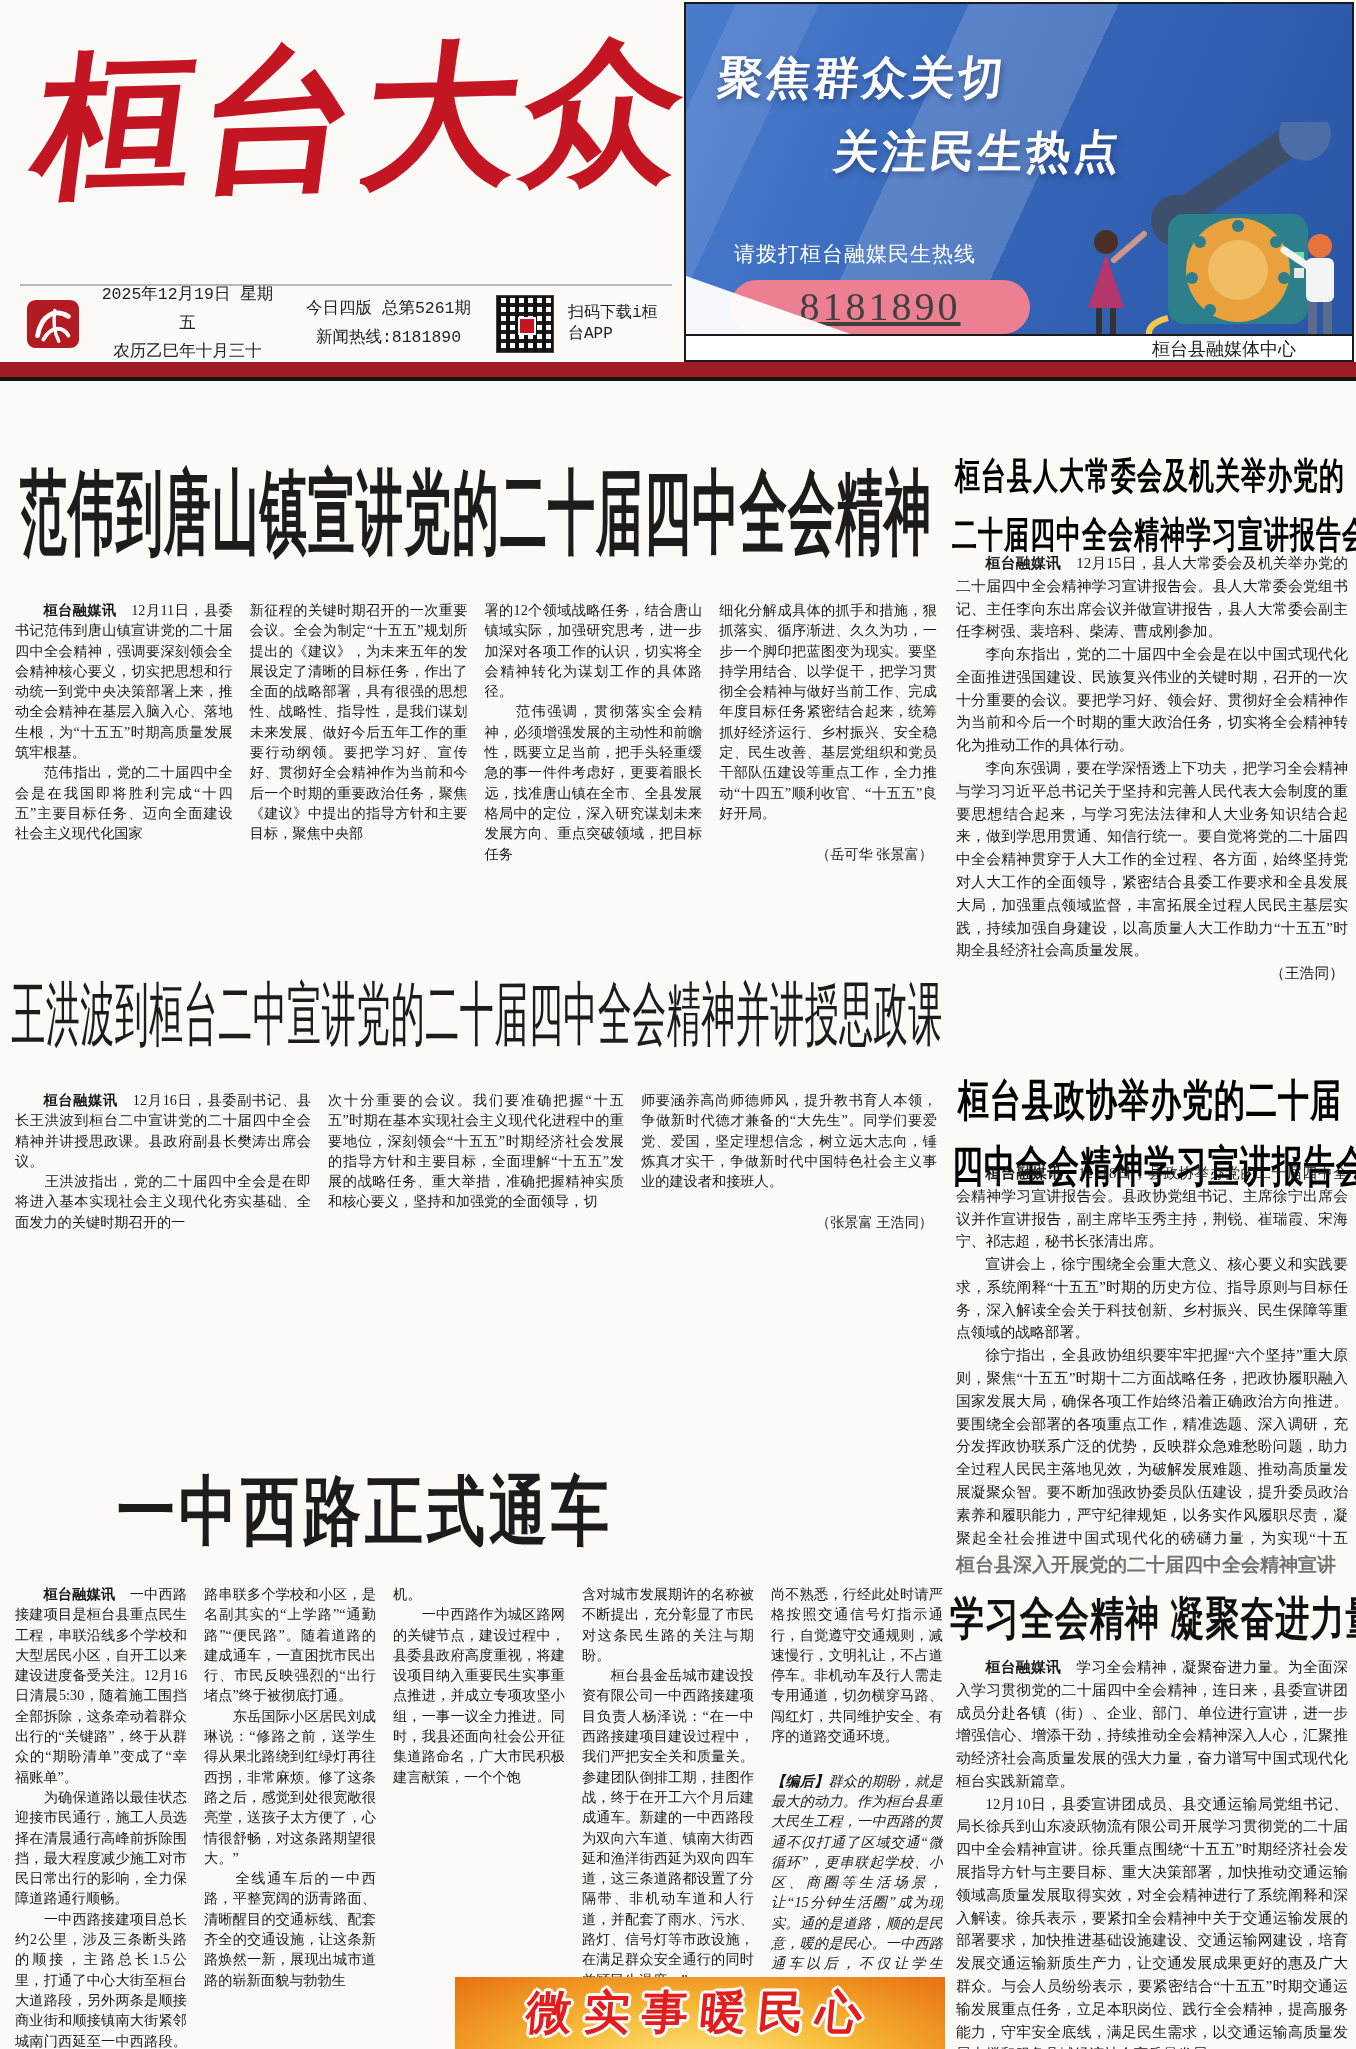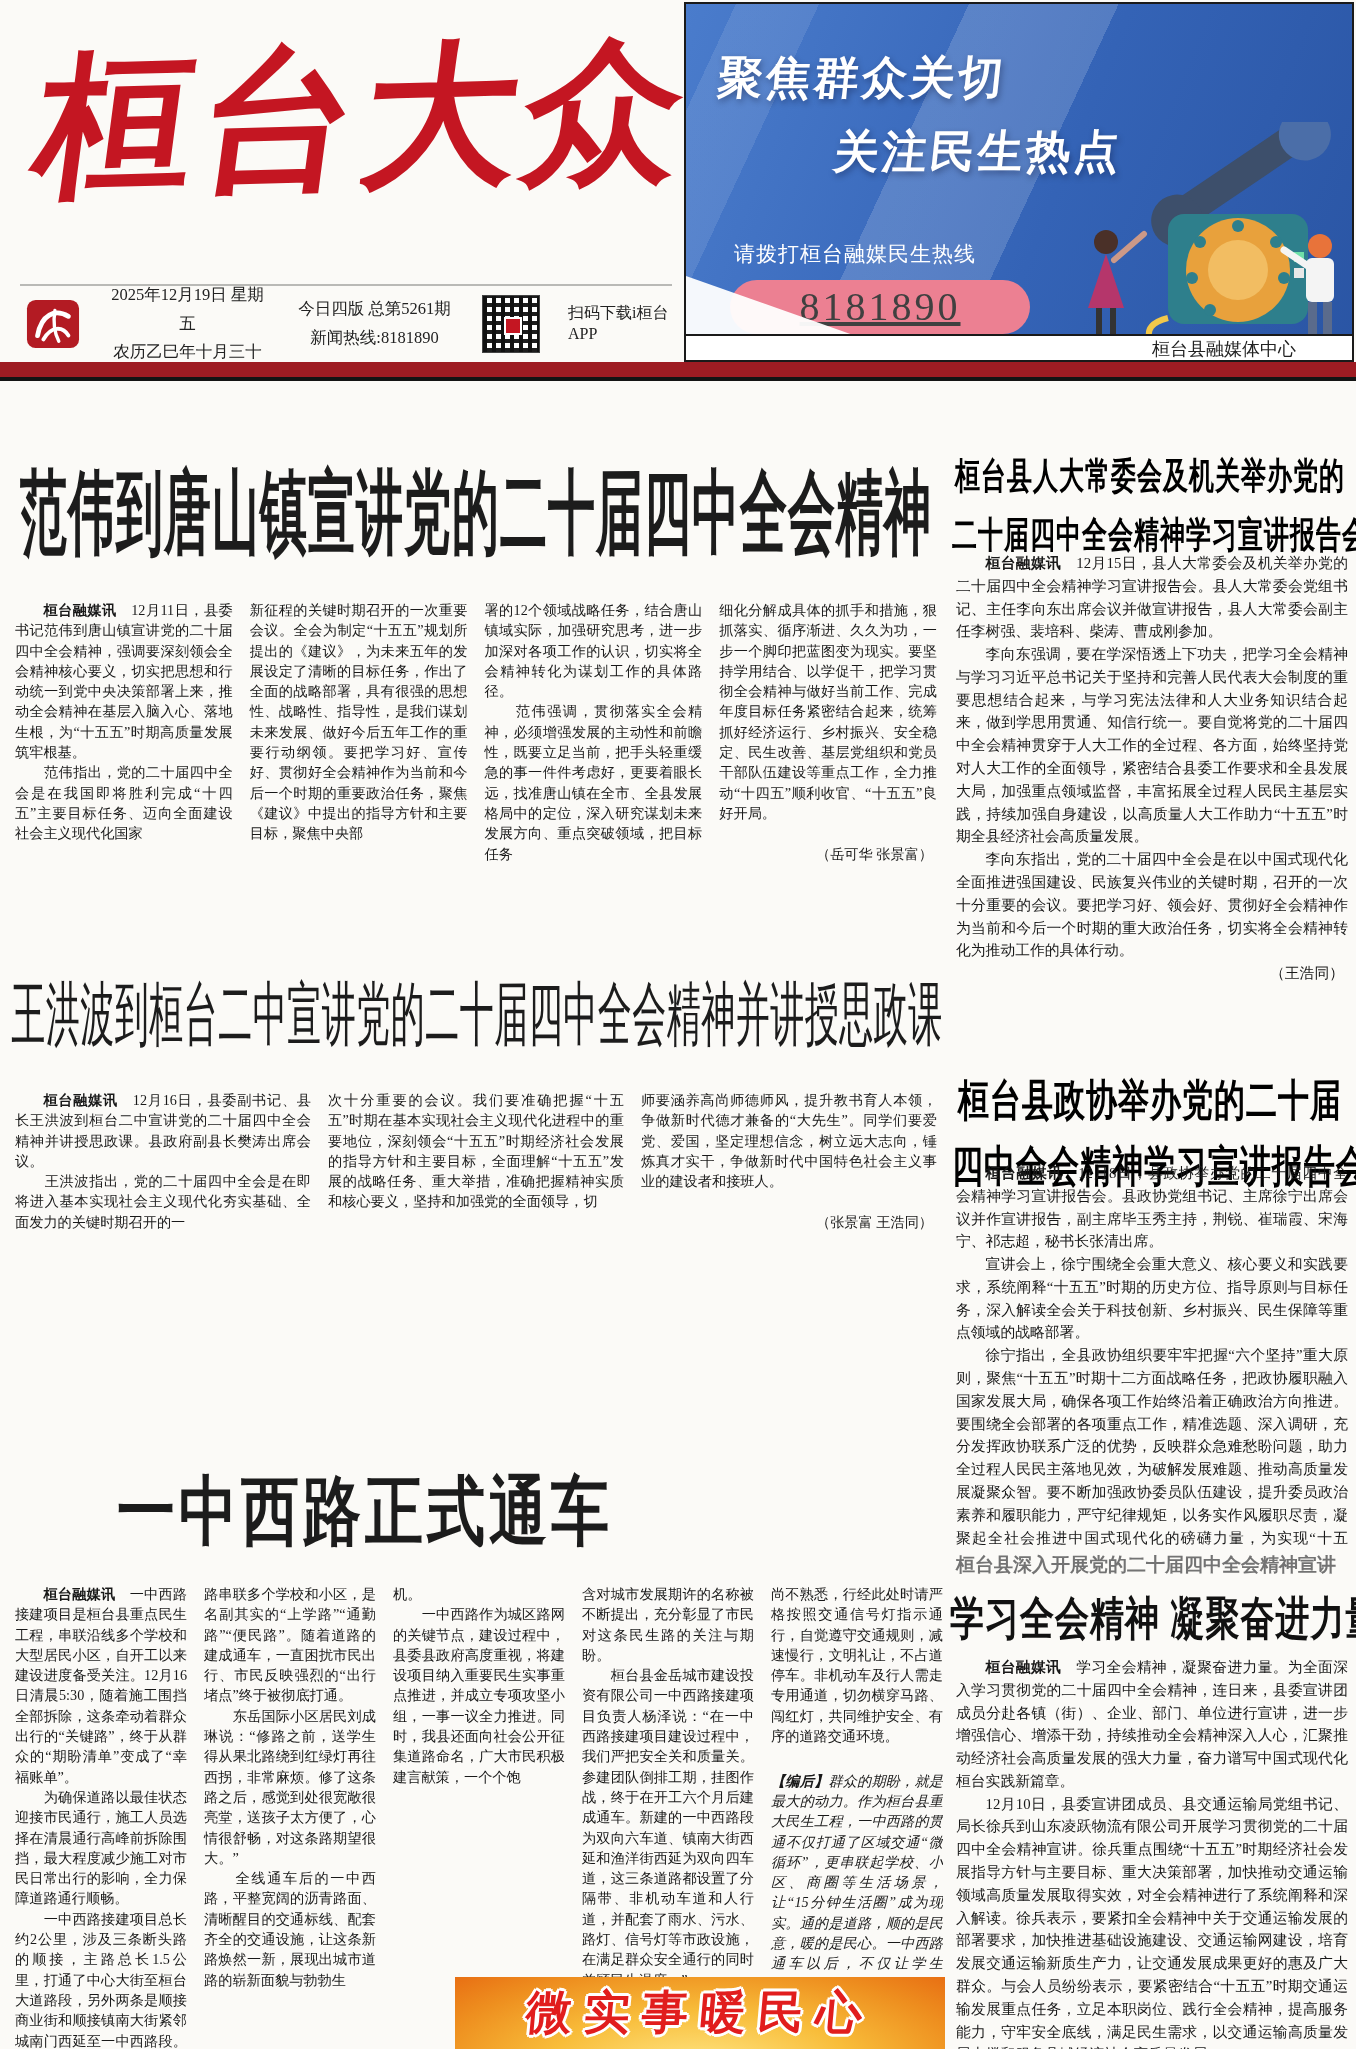--- a/index.html
+++ b/index.html
@@ -6,21 +6,21 @@
   .page{position:relative;width:1356px;height:2049px;background:#fbfaf7;margin:0 auto;
         overflow:hidden;font-family:"Liberation Serif","DejaVu Serif",serif;color:#1c1c1c;}
   .abs{position:absolute;}
 
   
   .masthead{left:22px;top:8px;width:660px;height:262px;overflow:visible;}
   .masthead-title{font-size:156px;font-weight:bold;color:#c41622;line-height:240px;
      letter-spacing:6px;transform:skewX(-9deg) rotate(-1.5deg);transform-origin:left bottom;
      font-family:"Liberation Serif","DejaVu Serif",serif;white-space:nowrap;}
   .dateline{left:20px;top:284px;width:652px;height:76px;border-top:2px solid #b9b9b6;
-     display:flex;align-items:center;gap:28px;font-family:Liberation Serif, serif;}
+     display:flex;align-items:center;gap:14px;font-family:Liberation Mono, monospace;}
   .brand-logo{width:54px;height:54px;flex:0 0 auto;margin-left:6px;}
   .dl-block{text-align:center;font-size:16.5px;line-height:1.75;color:#222;flex:1;}
   .qr{width:56px;height:56px;flex:0 0 auto;border:1px solid #444;position:relative;
       background:
         repeating-linear-gradient(0deg,rgba(17,17,17,.95) 0 4px,transparent 4px 9px),
         repeating-linear-gradient(90deg,#111 0 4px,#fff 4px 9px);}
   .qr span{position:absolute;left:21px;top:21px;width:14px;height:14px;background:#c41622;border:2px solid #fff;}
   .qr-caption{font-size:16px;color:#222;width:104px;line-height:1.3;}
 
   
@@ -217,22 +217,22 @@
       <div class="ed-note"><b>【编后】</b><span>群众的期盼，就是最大的动力。作为桓台县重大民生工程，一中西路的贯通不仅打通了区域交通“微循环”，更串联起学校、小区、商圈等生活场景，让“15分钟生活圈”成为现实。通的是道路，顺的是民意，暖的是民心。一中西路通车以后，不仅让学生们“家门到校门”更便捷，也让广大群众的获得感、幸福感、安全感持续提升。</span></div>
       </div>
   </div>
 
   <div class="abs side-head s1-head">
     <div class="l">桓台县人大常委会及机关举办党的</div>
     <div class="l">二十届四中全会精神学习宣讲报告会</div>
   </div>
   <div class="abs side-body s1-body">
     <p><b class="wire">桓台融媒讯</b><span>　12月15日，县人大常委会及机关举办党的二十届四中全会精神学习宣讲报告会。县人大常委会党组书记、主任李向东出席会议并做宣讲报告，县人大常委会副主任李树强、裴培科、柴涛、曹成刚参加。</span></p>
+    <p>李向东指出，党的二十届四中全会是在以中国式现代化全面推进强国建设、民族复兴伟业的关键时期，召开的一次十分重要的会议。要把学习好、领会好、贯彻好全会精神作为当前和今后一个时期的重大政治任务，切实将全会精神转化为推动工作的具体行动。</p>
     <p>李向东强调，要在学深悟透上下功夫，把学习全会精神与学习习近平总书记关于坚持和完善人民代表大会制度的重要思想结合起来，与学习宪法法律和人大业务知识结合起来，做到学思用贯通、知信行统一。要自觉将党的二十届四中全会精神贯穿于人大工作的全过程、各方面，始终坚持党对人大工作的全面领导，紧密结合县委工作要求和全县发展大局，加强重点领域监督，丰富拓展全过程人民民主基层实践，持续加强自身建设，以高质量人大工作助力“十五五”时期全县经济社会高质量发展。</p>
-    <p>李向东指出，党的二十届四中全会是在以中国式现代化全面推进强国建设、民族复兴伟业的关键时期，召开的一次十分重要的会议。要把学习好、领会好、贯彻好全会精神作为当前和今后一个时期的重大政治任务，切实将全会精神转化为推动工作的具体行动。</p>
     <div class="byline">（王浩同）</div>
   </div>
 
   <div class="abs side-head s2-head">
     <div class="l">桓台县政协举办党的二十届</div>
     <div class="l">四中全会精神学习宣讲报告会</div>
   </div>
   <div class="abs side-body s2-body">
     <p><b class="wire">桓台融媒讯</b><span>　12月8日，县政协举办党的二十届四中全会精神学习宣讲报告会。县政协党组书记、主席徐宁出席会议并作宣讲报告，副主席毕玉秀主持，荆锐、崔瑞霞、宋海宁、祁志超，秘书长张清出席。</span></p>
     <p>宣讲会上，徐宁围绕全会重大意义、核心要义和实践要求，系统阐释“十五五”时期的历史方位、指导原则与目标任务，深入解读全会关于科技创新、乡村振兴、民生保障等重点领域的战略部署。</p>

